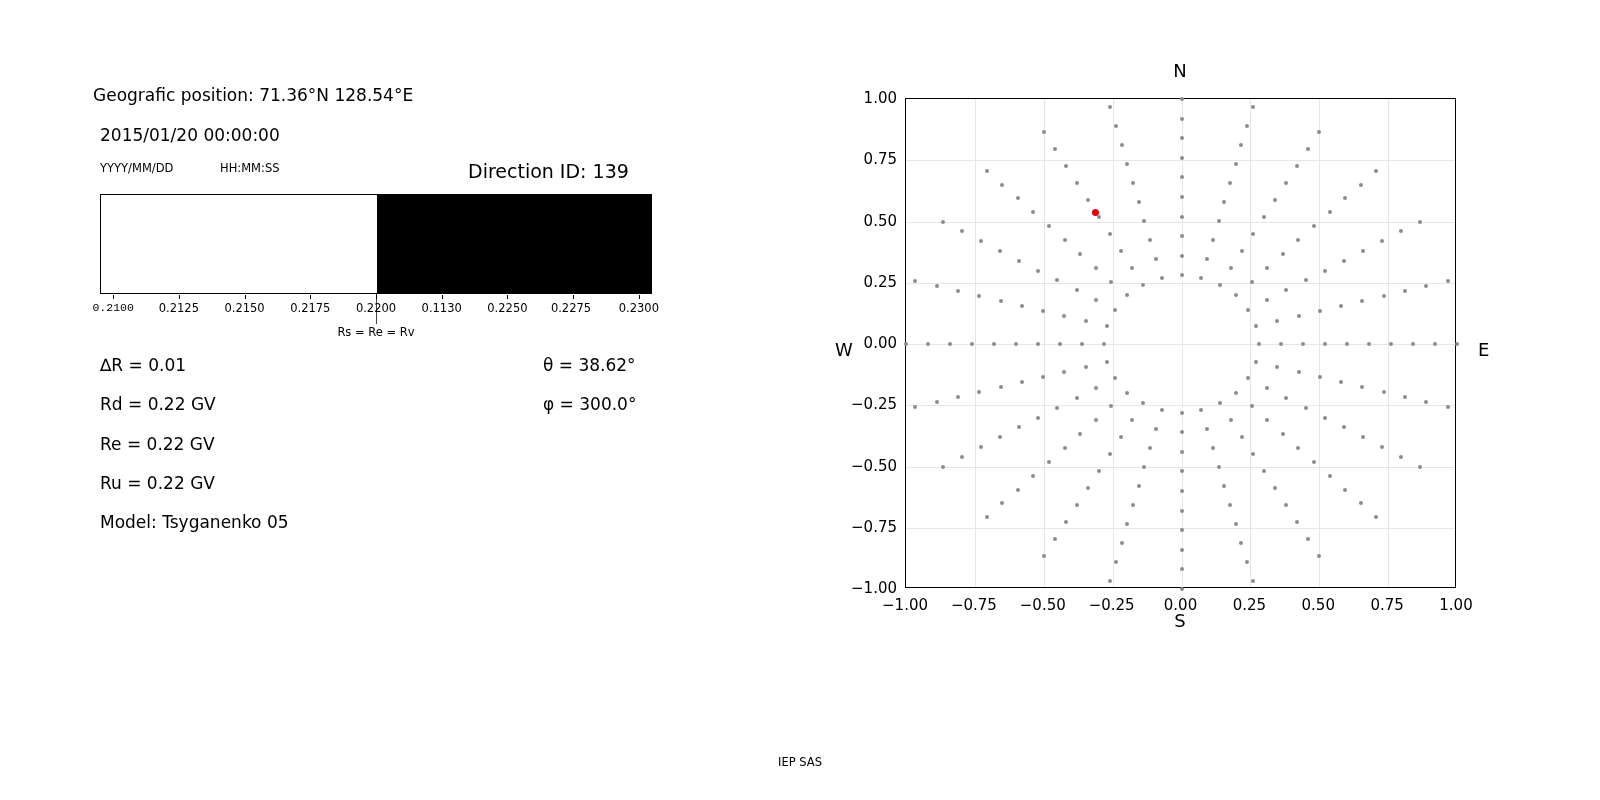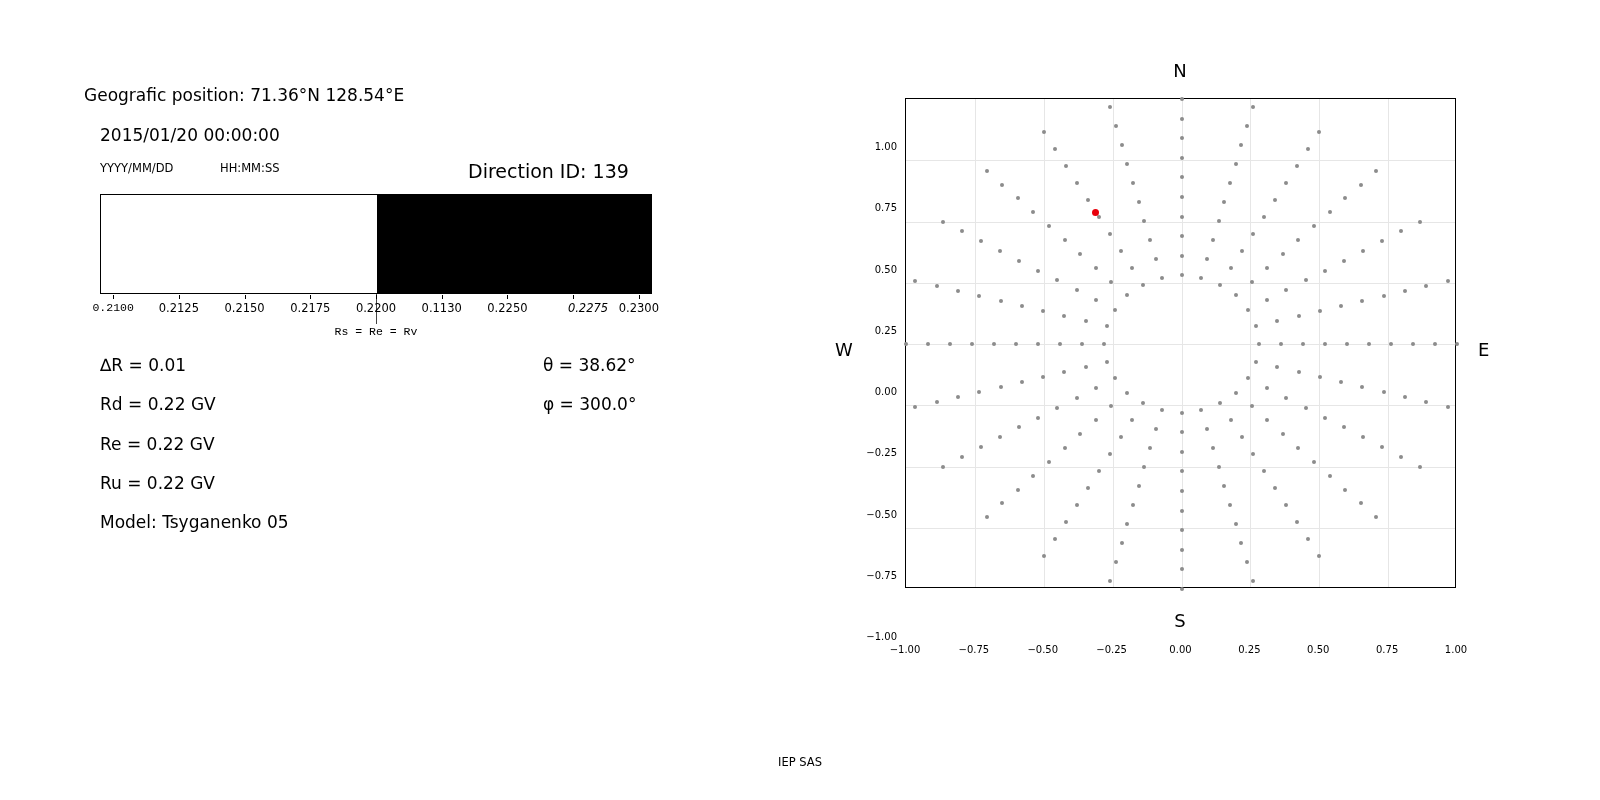--- a/index.html
+++ b/index.html
@@ -23,21 +23,21 @@
     top: 0;
     width: 700px;
     height: 620px;
   }
 
   .info-line {
     position: absolute;
     font-size: 17px;
     white-space: nowrap;
   }
-  #geo-position { left: 84px; top: 85px; }
+  #geo-position { left: 93px; top: 85px; }
   #datetime     { left: 100px; top: 125px; }
   #date-format-hint {
     left: 100px; top: 161px;
     font-size: 11.5px;
   }
   #time-format-hint {
     left: 220px; top: 161px;
     font-size: 11.5px;
   }
   #direction-id {
@@ -160,23 +160,22 @@
     height: 7px;
     margin-left: -3.5px;
     margin-top: -3.5px;
     background: #e8000b;
     border-radius: 50%;
     z-index: 5;
   }
 
   .axis-tick-label {
     position: absolute;
-    font-size: 10px;
+    font-size: 15px;
     white-space: nowrap;
-    margin-top: 48px;
   }
   .ytick { right: 0; transform: translateY(-50%); text-align: right; }
   .xtick { transform: translateX(-50%); }
 
   .compass {
     position: absolute;
     font-size: 18px;
     white-space: nowrap;
   }
   #compass-n { left: 360px; top: 20px; transform: translateX(-50%); }
@@ -218,38 +217,38 @@
 
   <div class="info-line" id="time-format-hint">HH:MM:SS</div>
 
   <div class="info-line" id="direction-id">Direction ID: 139</div>
 
   <div id="spectrum-wrap">
     <div id="spectrum-bar">
       <div id="spectrum-allowed" style="left: 276px; width: 276px; background: rgb(0, 0, 0);"></div>
     </div>
     <div id="rs-marker-line" style="left: 276px;"></div>
-    <div id="rs-marker-label" style="left: 276px; font-family: Liberation Mono, monospace;">Rs = Re = Rv</div>
+    <div id="rs-marker-label" style="left: 276px;">Rs = Re = Rv</div>
     <div id="spectrum-ticks">
         <div class="tick" style="left: 13.1429px;"></div>
         <div class="ticklabel" style="left: 13.1429px; font-family: Liberation Mono, monospace;">0.2100</div>
         <div class="tick" style="left: 78.8571px;"></div>
         <div class="ticklabel" style="left: 78.8571px;">0.2125</div>
         <div class="tick" style="left: 144.571px;"></div>
         <div class="ticklabel" style="left: 144.571px;">0.2150</div>
         <div class="tick" style="left: 210.286px;"></div>
         <div class="ticklabel" style="left: 210.286px;">0.2175</div>
         <div class="tick" style="left: 276px;"></div>
         <div class="ticklabel" style="left: 276px;">0.2200</div>
         <div class="tick" style="left: 341.714px;"></div>
         <div class="ticklabel" style="left: 341.714px;">0.1130</div>
         <div class="tick" style="left: 407.429px;"></div>
         <div class="ticklabel" style="left: 407.429px;">0.2250</div>
         <div class="tick" style="left: 473.143px;"></div>
-        <div class="ticklabel" style="left: 488px; font-style: italic;">0.2275</div>
+        <div class="ticklabel" style="left: 471px;">0.2275</div>
         <div class="tick" style="left: 538.857px;"></div>
         <div class="ticklabel" style="left: 538.857px;">0.2300</div>
       </div>
   </div>
 
   <div class="param" id="p-dr">∆R = 0.01</div>
   <div class="param" id="p-rd">Rd = 0.22 GV</div>
   <div class="param" id="p-re">Re = 0.22 GV</div>
   <div class="param" id="p-ru">Ru = 0.22 GV</div>
   <div class="param" id="p-model">Model: Tsyganenko 05</div>

